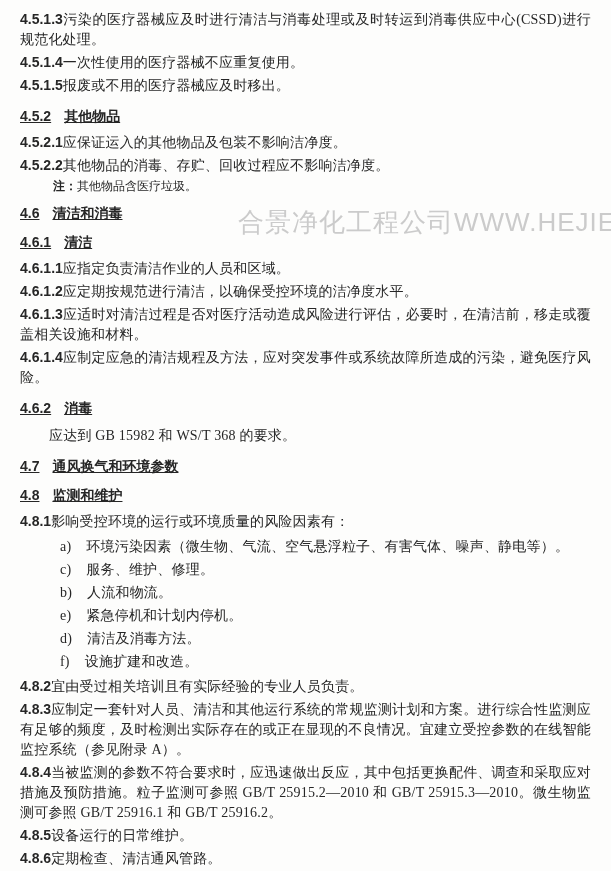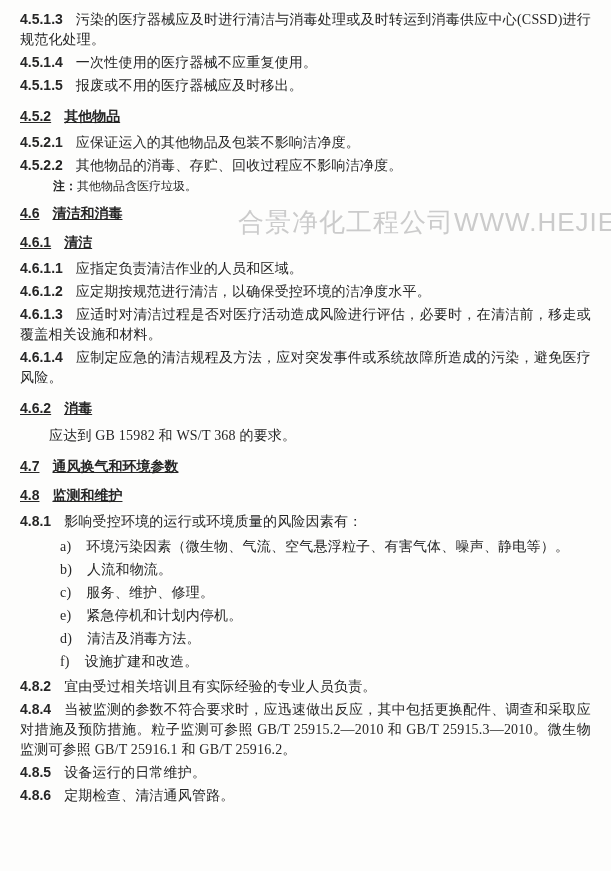--- a/index.html
+++ b/index.html
@@ -31,21 +31,21 @@
   .content { position:relative; z-index:1; }
   .clause {
     margin:0; padding:1px 0;
     font-size:14px; line-height:20px;
     letter-spacing:0.2px;
     text-align:justify;
   }
   .num {
     font-family:"Liberation Sans","DejaVu Sans",sans-serif;
     font-weight:700;
-    margin-right:13px;
+    margin-right:0;
     letter-spacing:0;
   }
   .heading {
     margin:9px 0 5px 0; padding:0;
     font-family:"Liberation Sans","DejaVu Sans",sans-serif;
     font-weight:700;
     font-size:14px; line-height:20px;text-decoration:underline;
   }
   .heading .num { margin-right:13px; }
   .note {
@@ -108,32 +108,33 @@
 
     <p class="heading"><span class="num">4.7</span><span>通风换气和环境参数</span></p>
 
 
     <p class="heading"><span class="num">4.8</span><span>监测和维护</span></p>
 
     <p class="clause"><span class="num">4.8.1</span><span>影响受控环境的运行或环境质量的风险因素有：</span></p>
 
     <p class="list-item"><span class="letter">a)</span><span>环境污染因素（微生物、气流、空气悬浮粒子、有害气体、噪声、静电等）。</span></p>
 
+    <p class="list-item"><span class="letter">c)</span><span>服务、维护、修理。</span></p>
+
     <p class="list-item"><span class="letter">b)</span><span>人流和物流。</span></p>
-
-    <p class="list-item"><span class="letter">c)</span><span>服务、维护、修理。</span></p>
 
     <p class="list-item"><span class="letter">e)</span><span>紧急停机和计划内停机。</span></p>
 
     <p class="list-item"><span class="letter">d)</span><span>清洁及消毒方法。</span></p>
 
     <p class="list-item"><span class="letter">f)</span><span>设施扩建和改造。</span></p>
 
     <p class="clause"><span class="num">4.8.2</span><span>宜由受过相关培训且有实际经验的专业人员负责。</span></p>
 
+    <p class="clause"><span class="num">4.8.3</span><span>应制定一套针对人员、清洁和其他运行系统的常规监测计划和方案。进行综合性监测应有足够的频度，及时检测出实际存在的或正在显现的不良情况。宜建立受控参数的在线智能监控系统（参见附录 A）。</span></p>
 
     <p class="clause"><span class="num">4.8.4</span><span>当被监测的参数不符合要求时，应迅速做出反应，其中包括更换配件、调查和采取应对措施及预防措施。粒子监测可参照 GB/T 25915.2—2010 和 GB/T 25915.3—2010。微生物监测可参照 GB/T 25916.1 和 GB/T 25916.2。</span></p>
 
     <p class="clause"><span class="num">4.8.5</span><span>设备运行的日常维护。</span></p>
 
     <p class="clause"><span class="num">4.8.6</span><span>定期检查、清洁通风管路。</span></p>
 
   </div>
 </div>
 

